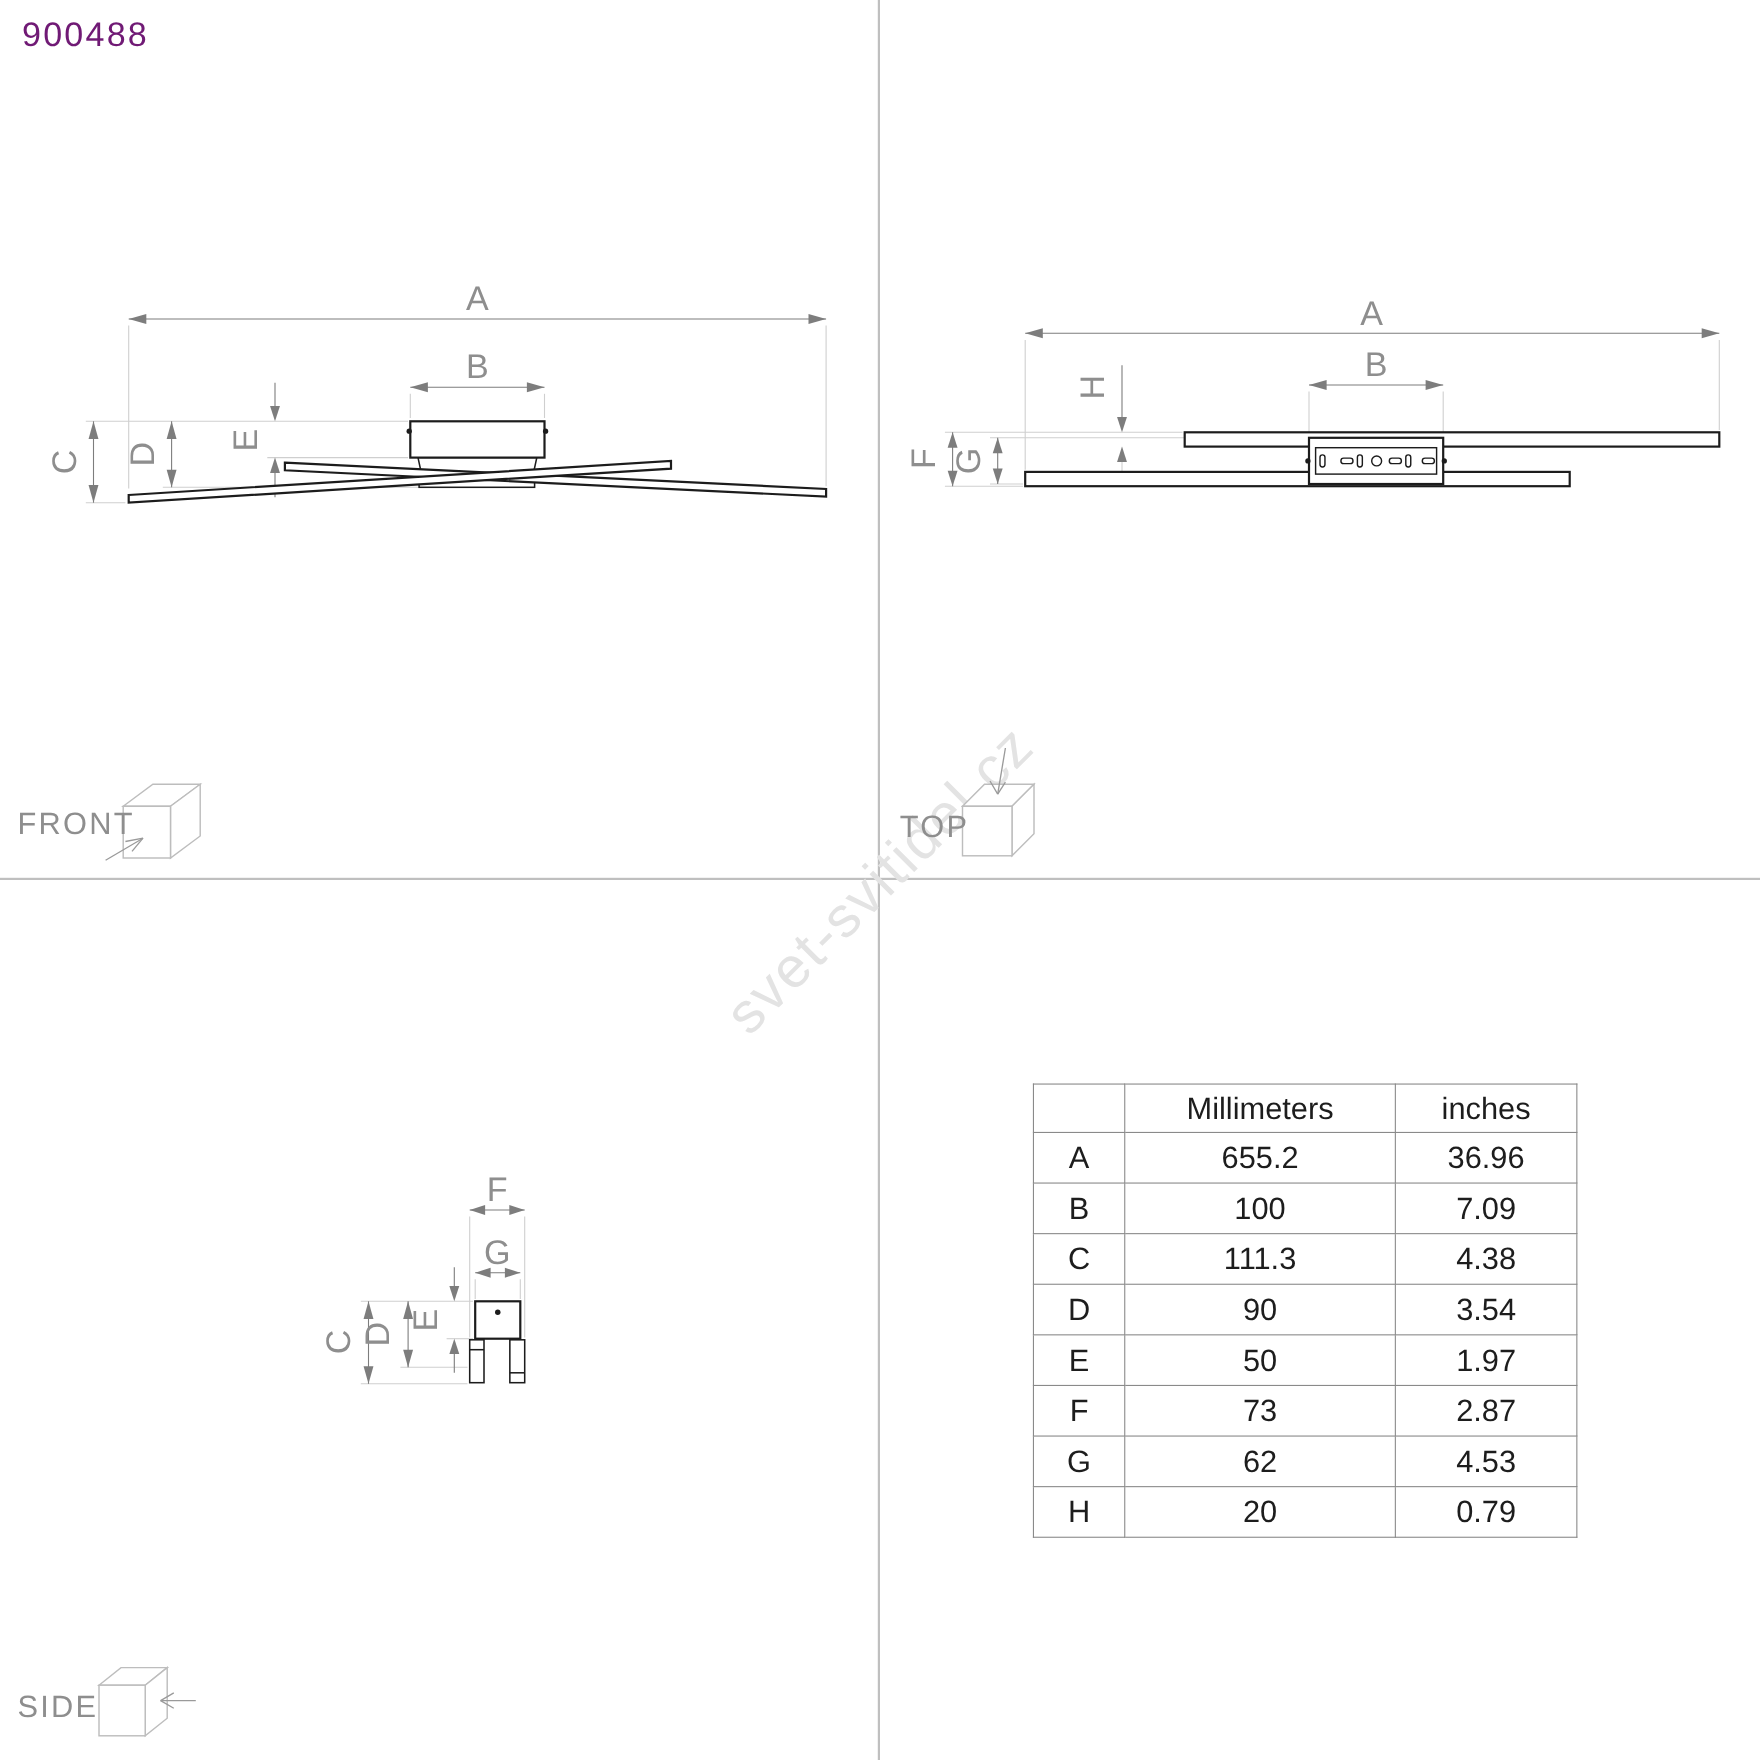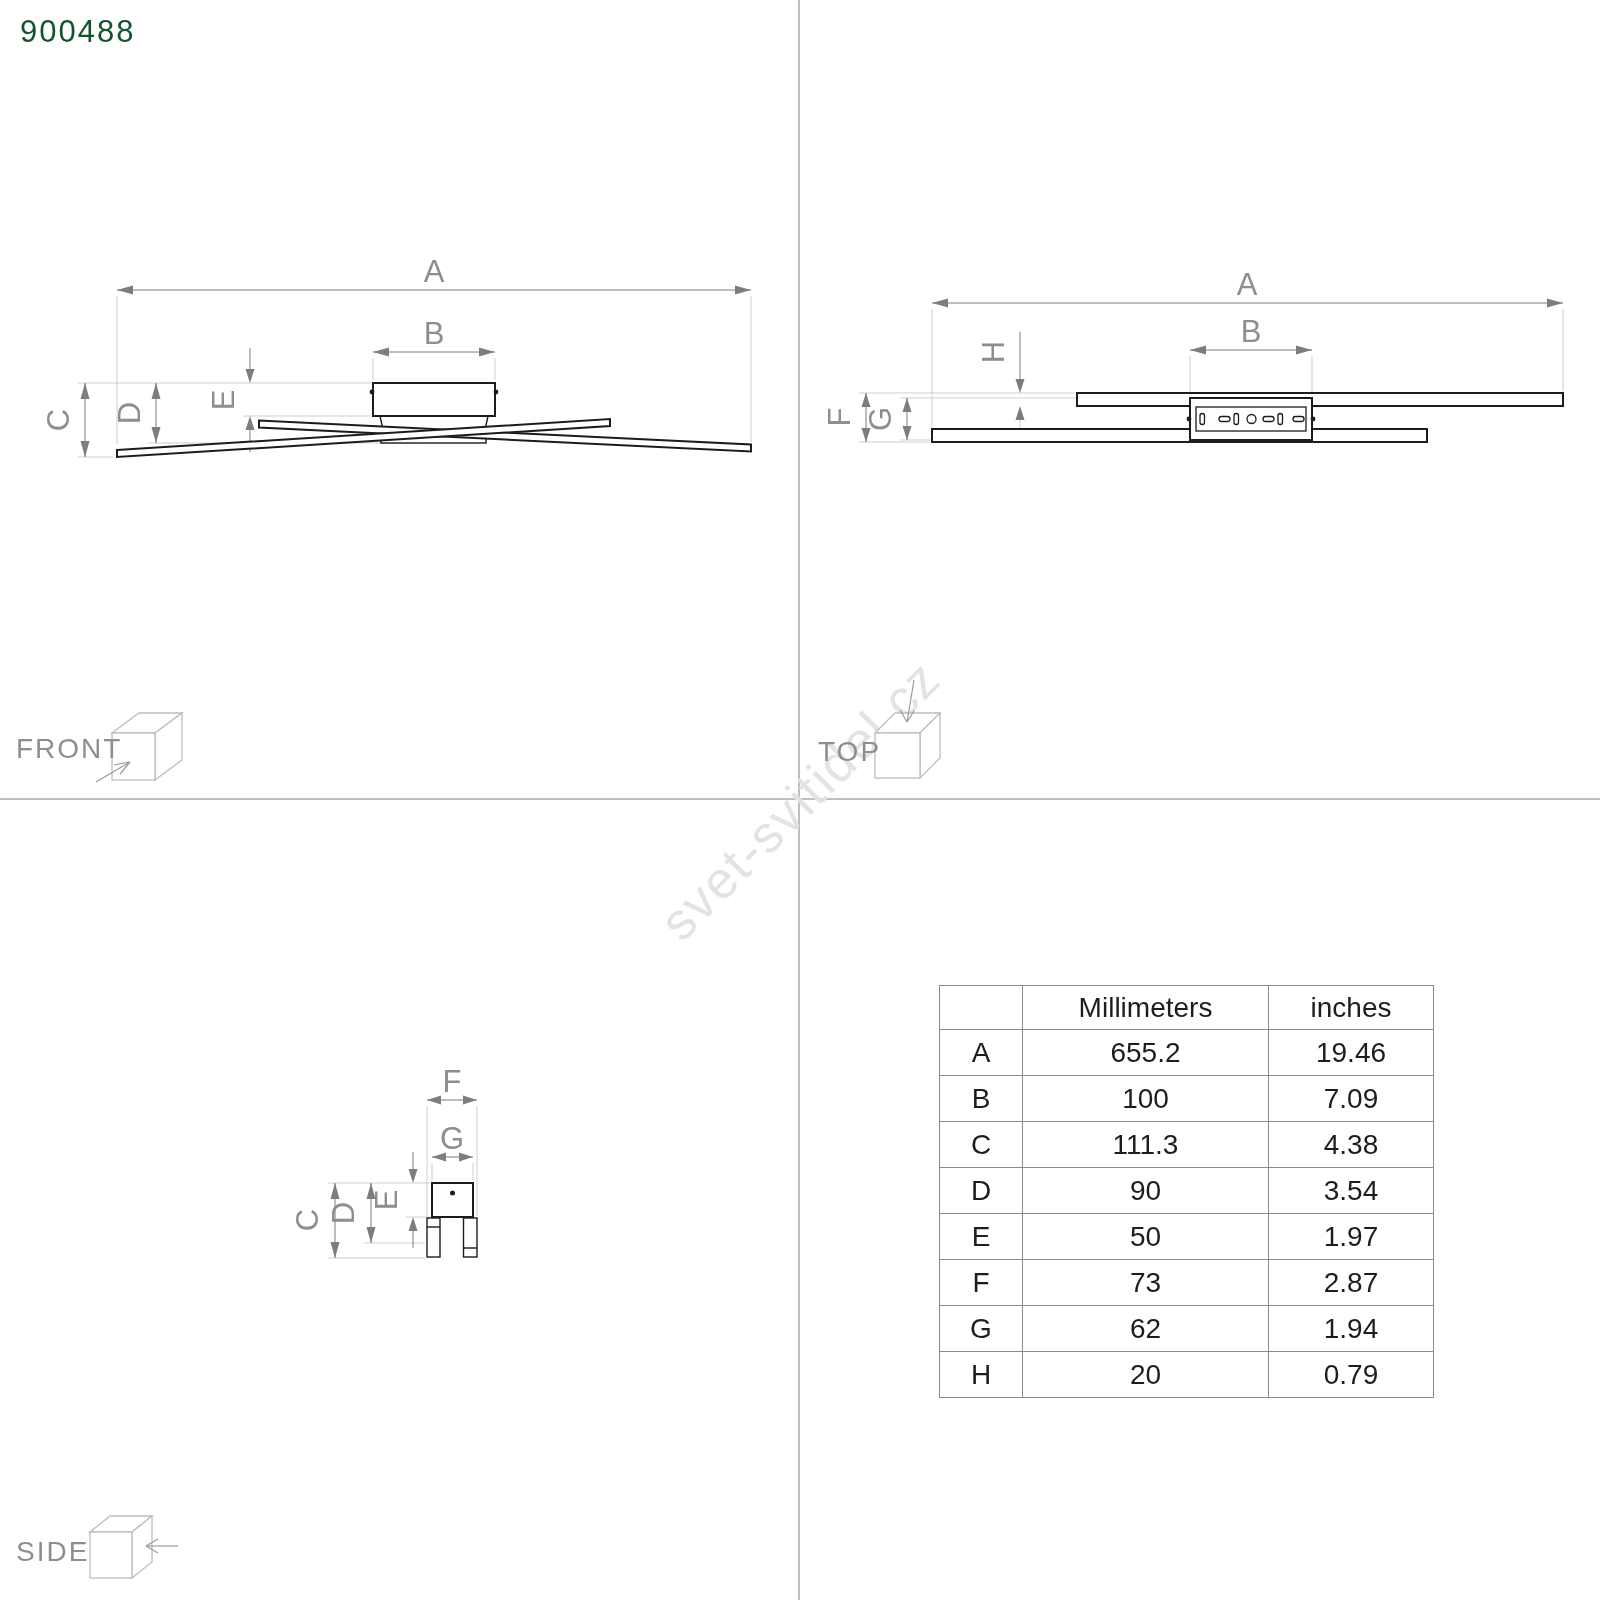--- a/index.html
+++ b/index.html
@@ -2,21 +2,21 @@
 <html><head>
 <meta charset="utf-8">
 <style>
   html,body{margin:0;padding:0;background:#ffffff;}
   #page{position:relative;width:1600px;height:1600px;background:#fff;overflow:hidden;
         font-family:"Liberation Sans",sans-serif;}
   .divider-v{position:absolute;left:798px;top:0;width:2px;height:1600px;background:#bfbfbf;}
   .divider-h{position:absolute;left:0;top:798px;width:1600px;height:2px;background:#bfbfbf;}
   #watermark{position:absolute;left:800px;top:800px;transform:translate(-50%,-50%) rotate(-45deg);
              font-size:52px;letter-spacing:2px;color:#e3e3e3;white-space:nowrap;z-index:1;}
-  #product-code{position:absolute;left:20px;top:14px;font-size:31px;letter-spacing:2px;color:#14532d;z-index:3;}
+  #product-code{position:absolute;left:20px;top:14px;font-size:31px;letter-spacing:2px;color:#701a75;z-index:3;}
   svg#drawing{position:absolute;left:0;top:0;z-index:2;}
   svg text{font-family:"Liberation Sans",sans-serif;}
   .obj{stroke:#1c1c1c;stroke-width:2;fill:#ffffff;}
   .obj-thin{stroke:#1c1c1c;stroke-width:1.4;fill:#ffffff;}
   .hole{stroke:#1c1c1c;stroke-width:1.3;fill:none;}
   .screw{fill:#1c1c1c;stroke:none;}
   .dim{stroke:#7d7d7d;stroke-width:1;fill:none;}
   .arr{fill:#7d7d7d;stroke:none;}
   .ext{stroke:#cfcfcf;stroke-width:1;fill:none;}
   .dim-label{fill:#8e8e8e;font-size:31px;}
@@ -232,21 +232,21 @@
   <table id="dim-table">
     <tbody>
         <tr>
       <th class="col-letter"></th>
       <th class="col-mm">Millimeters</th>
       <th class="col-in">inches</th>
     </tr>
     <tr>
       <td>A</td>
       <td>655.2</td>
-      <td>19.46</td>
+      <td>36.96</td>
     </tr>
     <tr>
       <td>B</td>
       <td>100</td>
       <td>7.09</td>
     </tr>
     <tr>
       <td>C</td>
       <td>111.3</td>
       <td>4.38</td>
@@ -262,21 +262,21 @@
       <td>1.97</td>
     </tr>
     <tr>
       <td>F</td>
       <td>73</td>
       <td>2.87</td>
     </tr>
     <tr>
       <td>G</td>
       <td>62</td>
-      <td>1.94</td>
+      <td>4.53</td>
     </tr>
     <tr>
       <td>H</td>
       <td>20</td>
       <td>0.79</td>
     </tr>
   </tbody>
     </table>
 
 </div>

